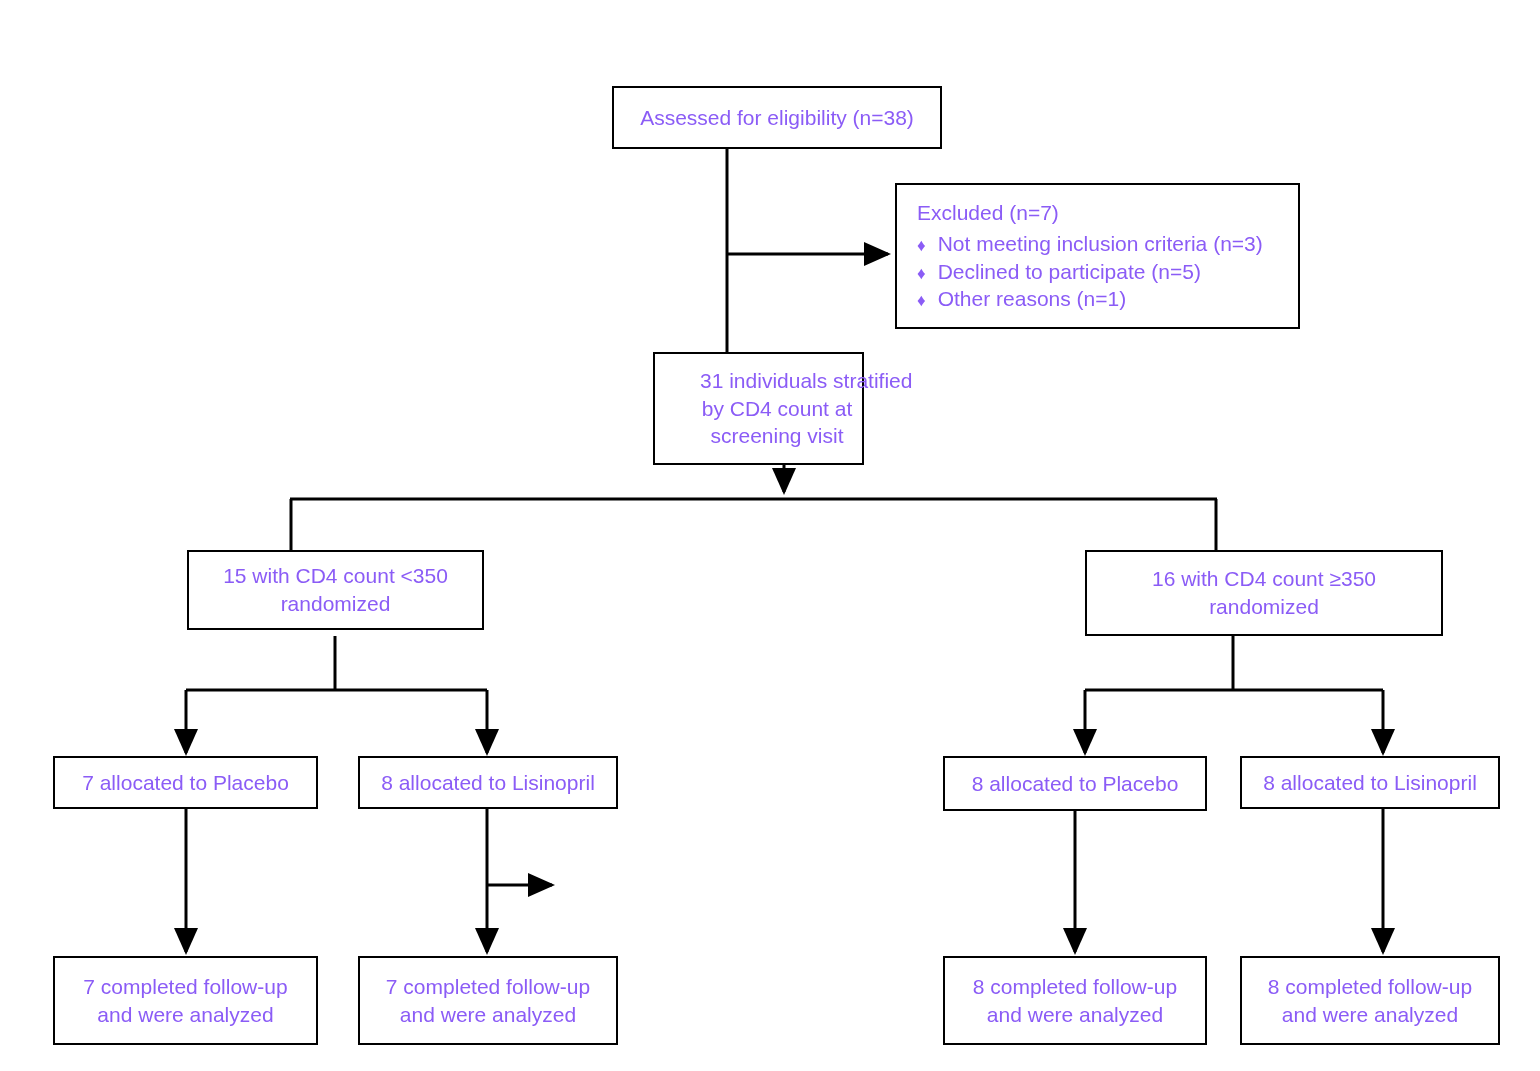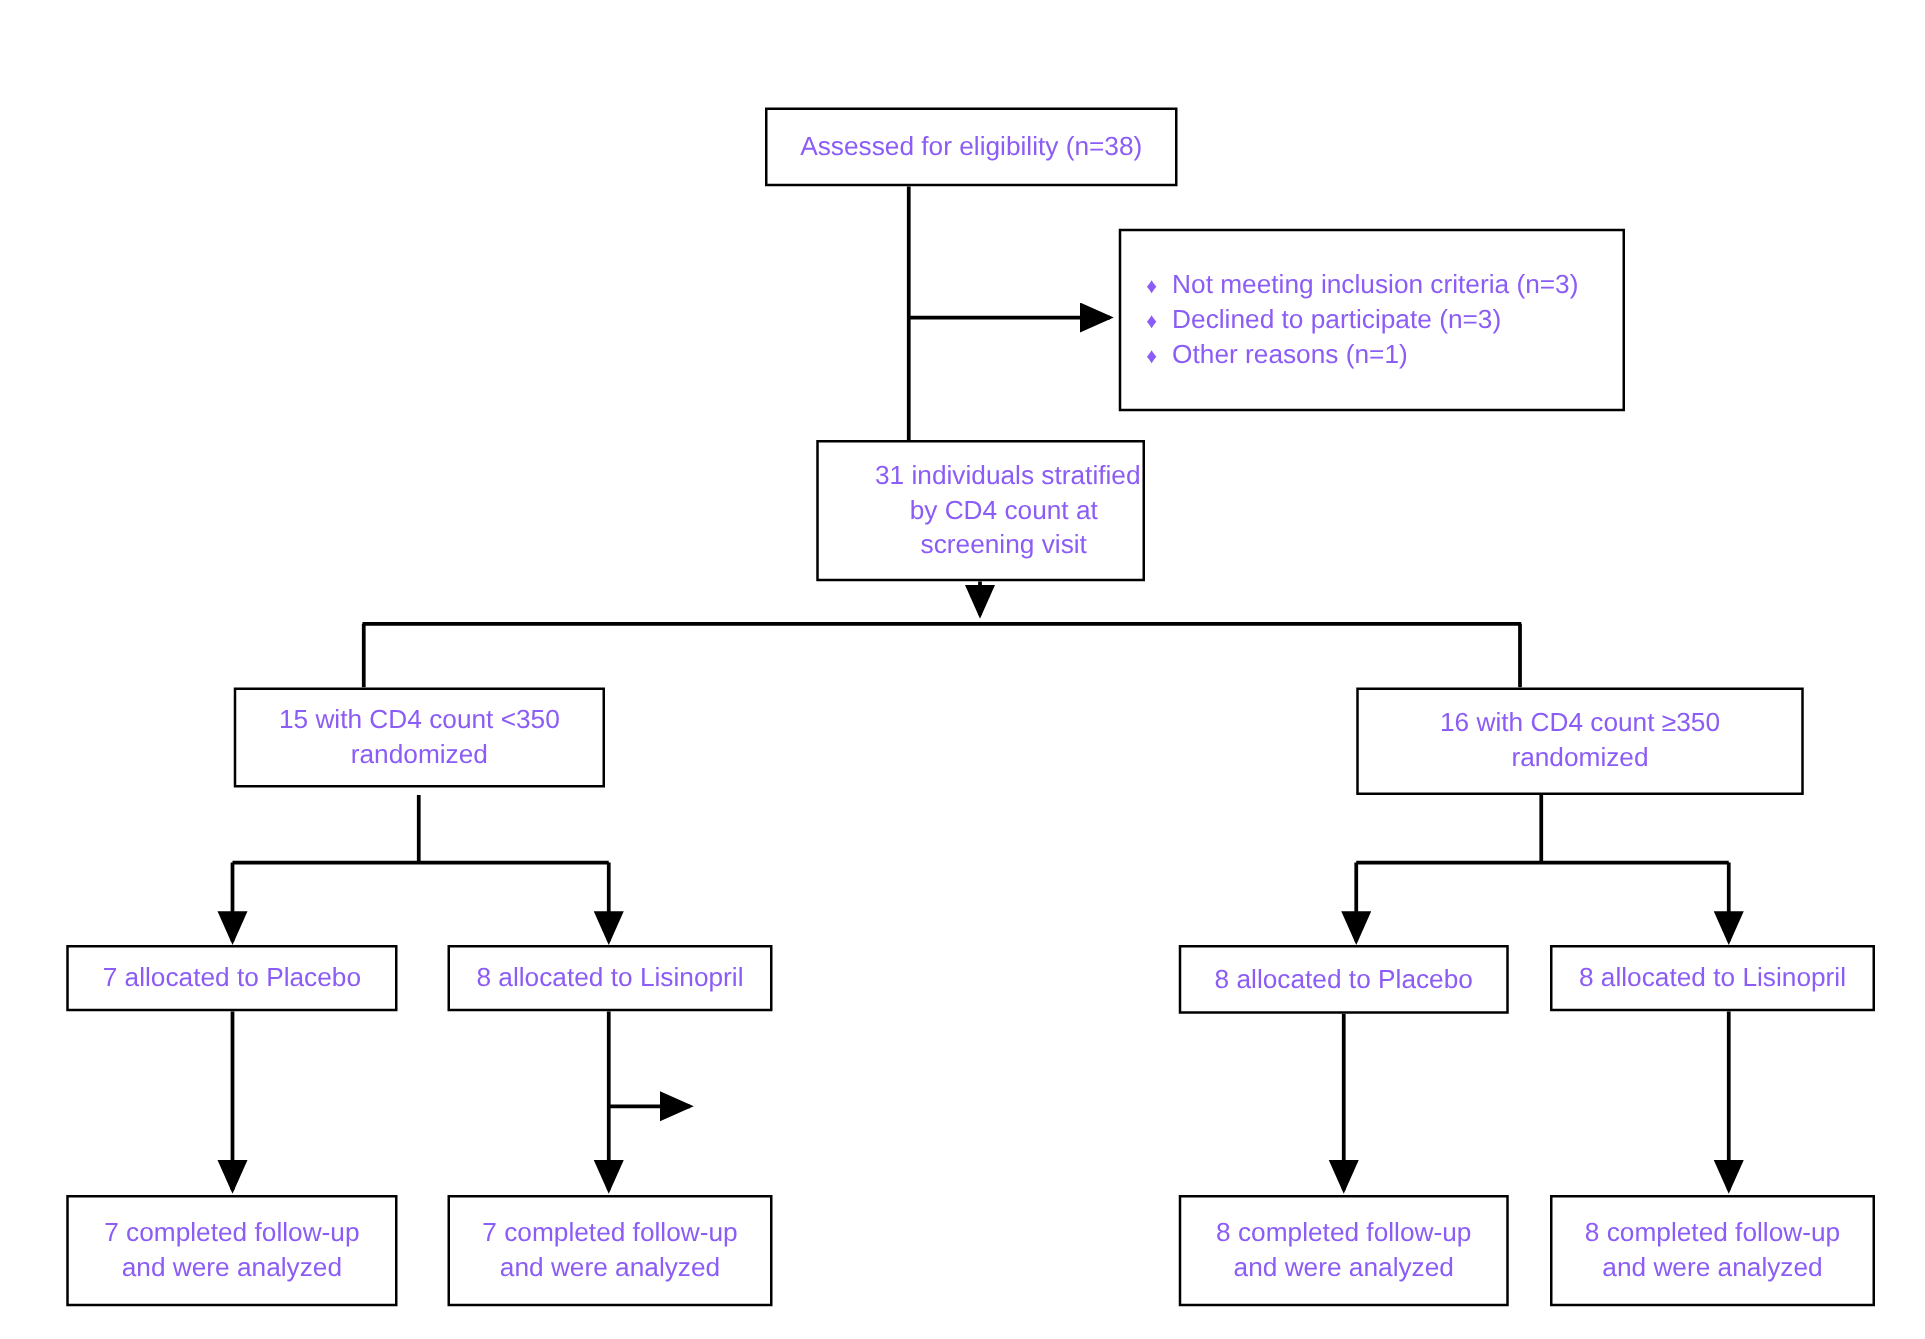--- a/index.html
+++ b/index.html
@@ -110,36 +110,37 @@
   </svg>
 
   <div class="node" style="left:612px; top:70px; width:330px; height:63px;">
     <span class="lines">
       <span class="line">Assessed for eligibility (n=38)</span>
     </span>
   </div>
 
   <div class="node left-align" style="left:895px; top:167px; width:405px; height:146px;">
     <span class="lines">
+      <span class="line excl-title">Excluded  (n=7)</span>
       <span class="bullet-row">
         <span class="bullet-mark">♦</span>
         <span class="line">Not meeting inclusion criteria (n=3)</span>
       </span>
       <span class="bullet-row">
         <span class="bullet-mark">♦</span>
-        <span class="line">Declined to participate (n=3)</span>
+        <span class="line">Declined to participate (n=5)</span>
       </span>
       <span class="bullet-row">
         <span class="bullet-mark">♦</span>
         <span class="line">Other reasons (n=1)</span>
       </span>
     </span>
   </div>
 
-  <div class="node" style="left:653px; top:336px; width:263px; height:113px;padding-left:45px;">
+  <div class="node" style="left:653px; top:336px; width:211px; height:113px;padding-left:45px;">
     <span class="lines">
       <span class="line">31 individuals stratified</span>
       <span class="line">by CD4 count at</span>
       <span class="line">screening visit</span>
     </span>
   </div>
 
   <div class="node" style="left:187px; top:534px; width:297px; height:80px;">
     <span class="lines">
       <span class="line">15 with CD4 count &lt;350</span>

